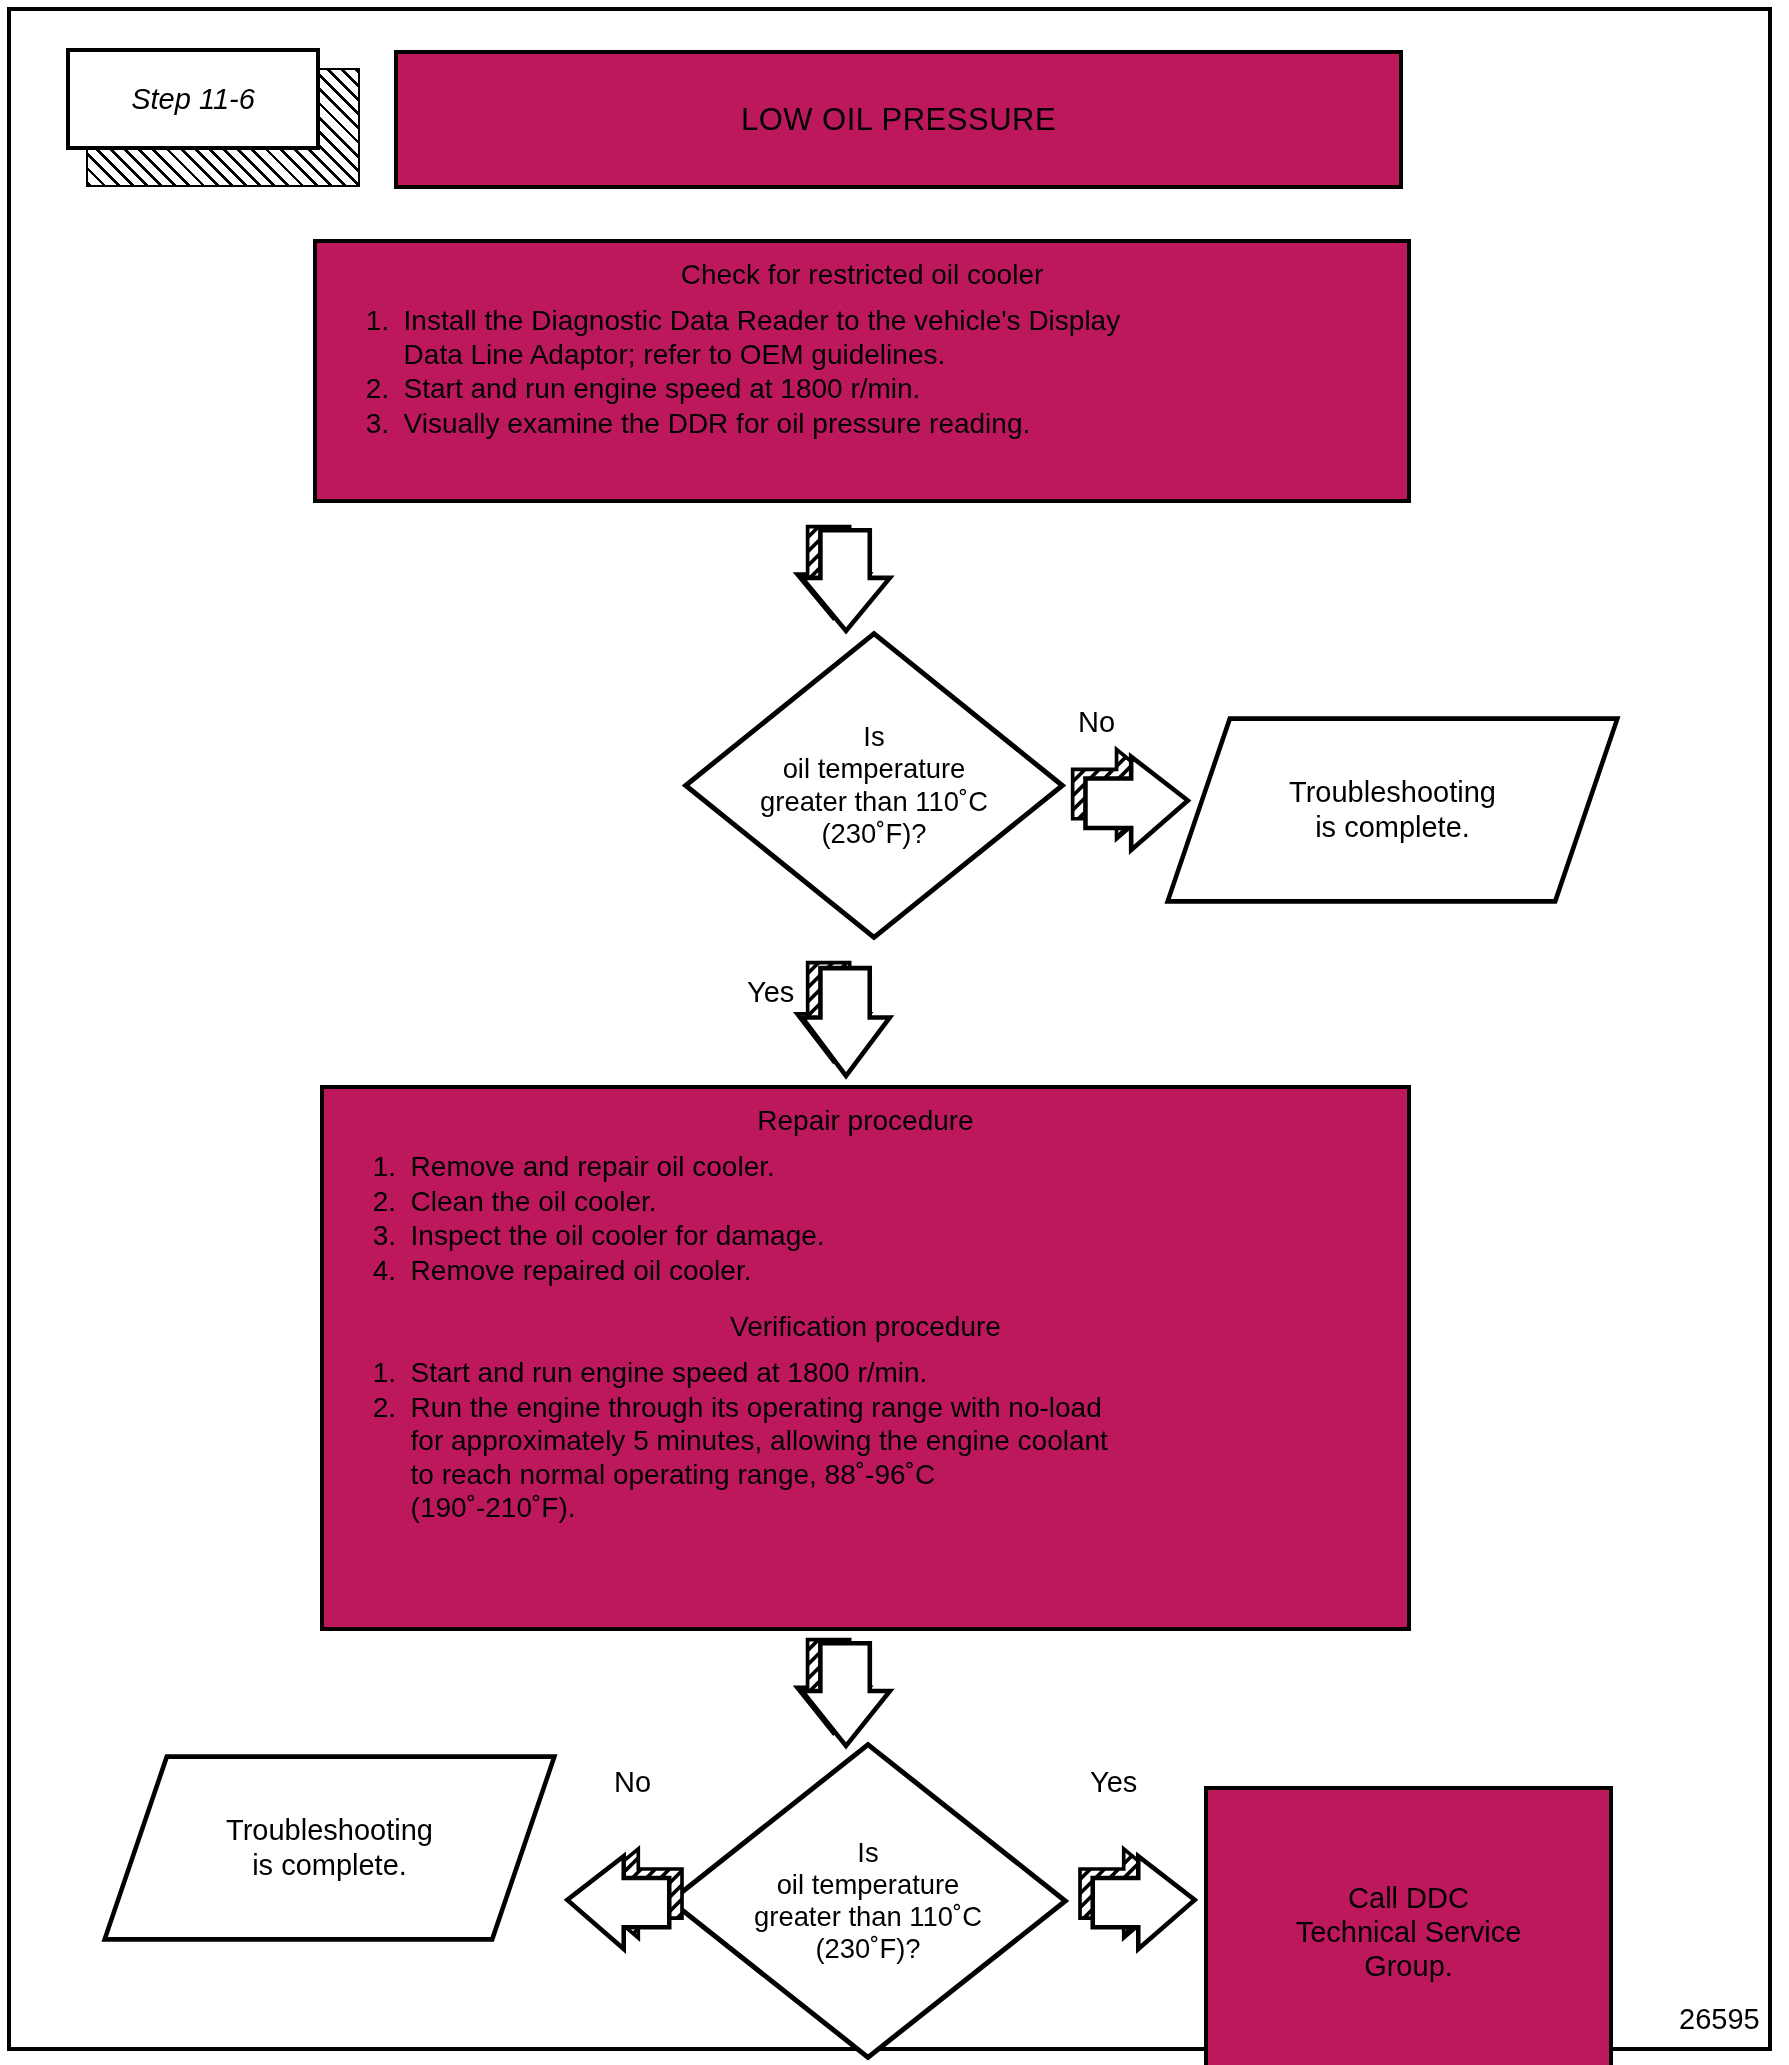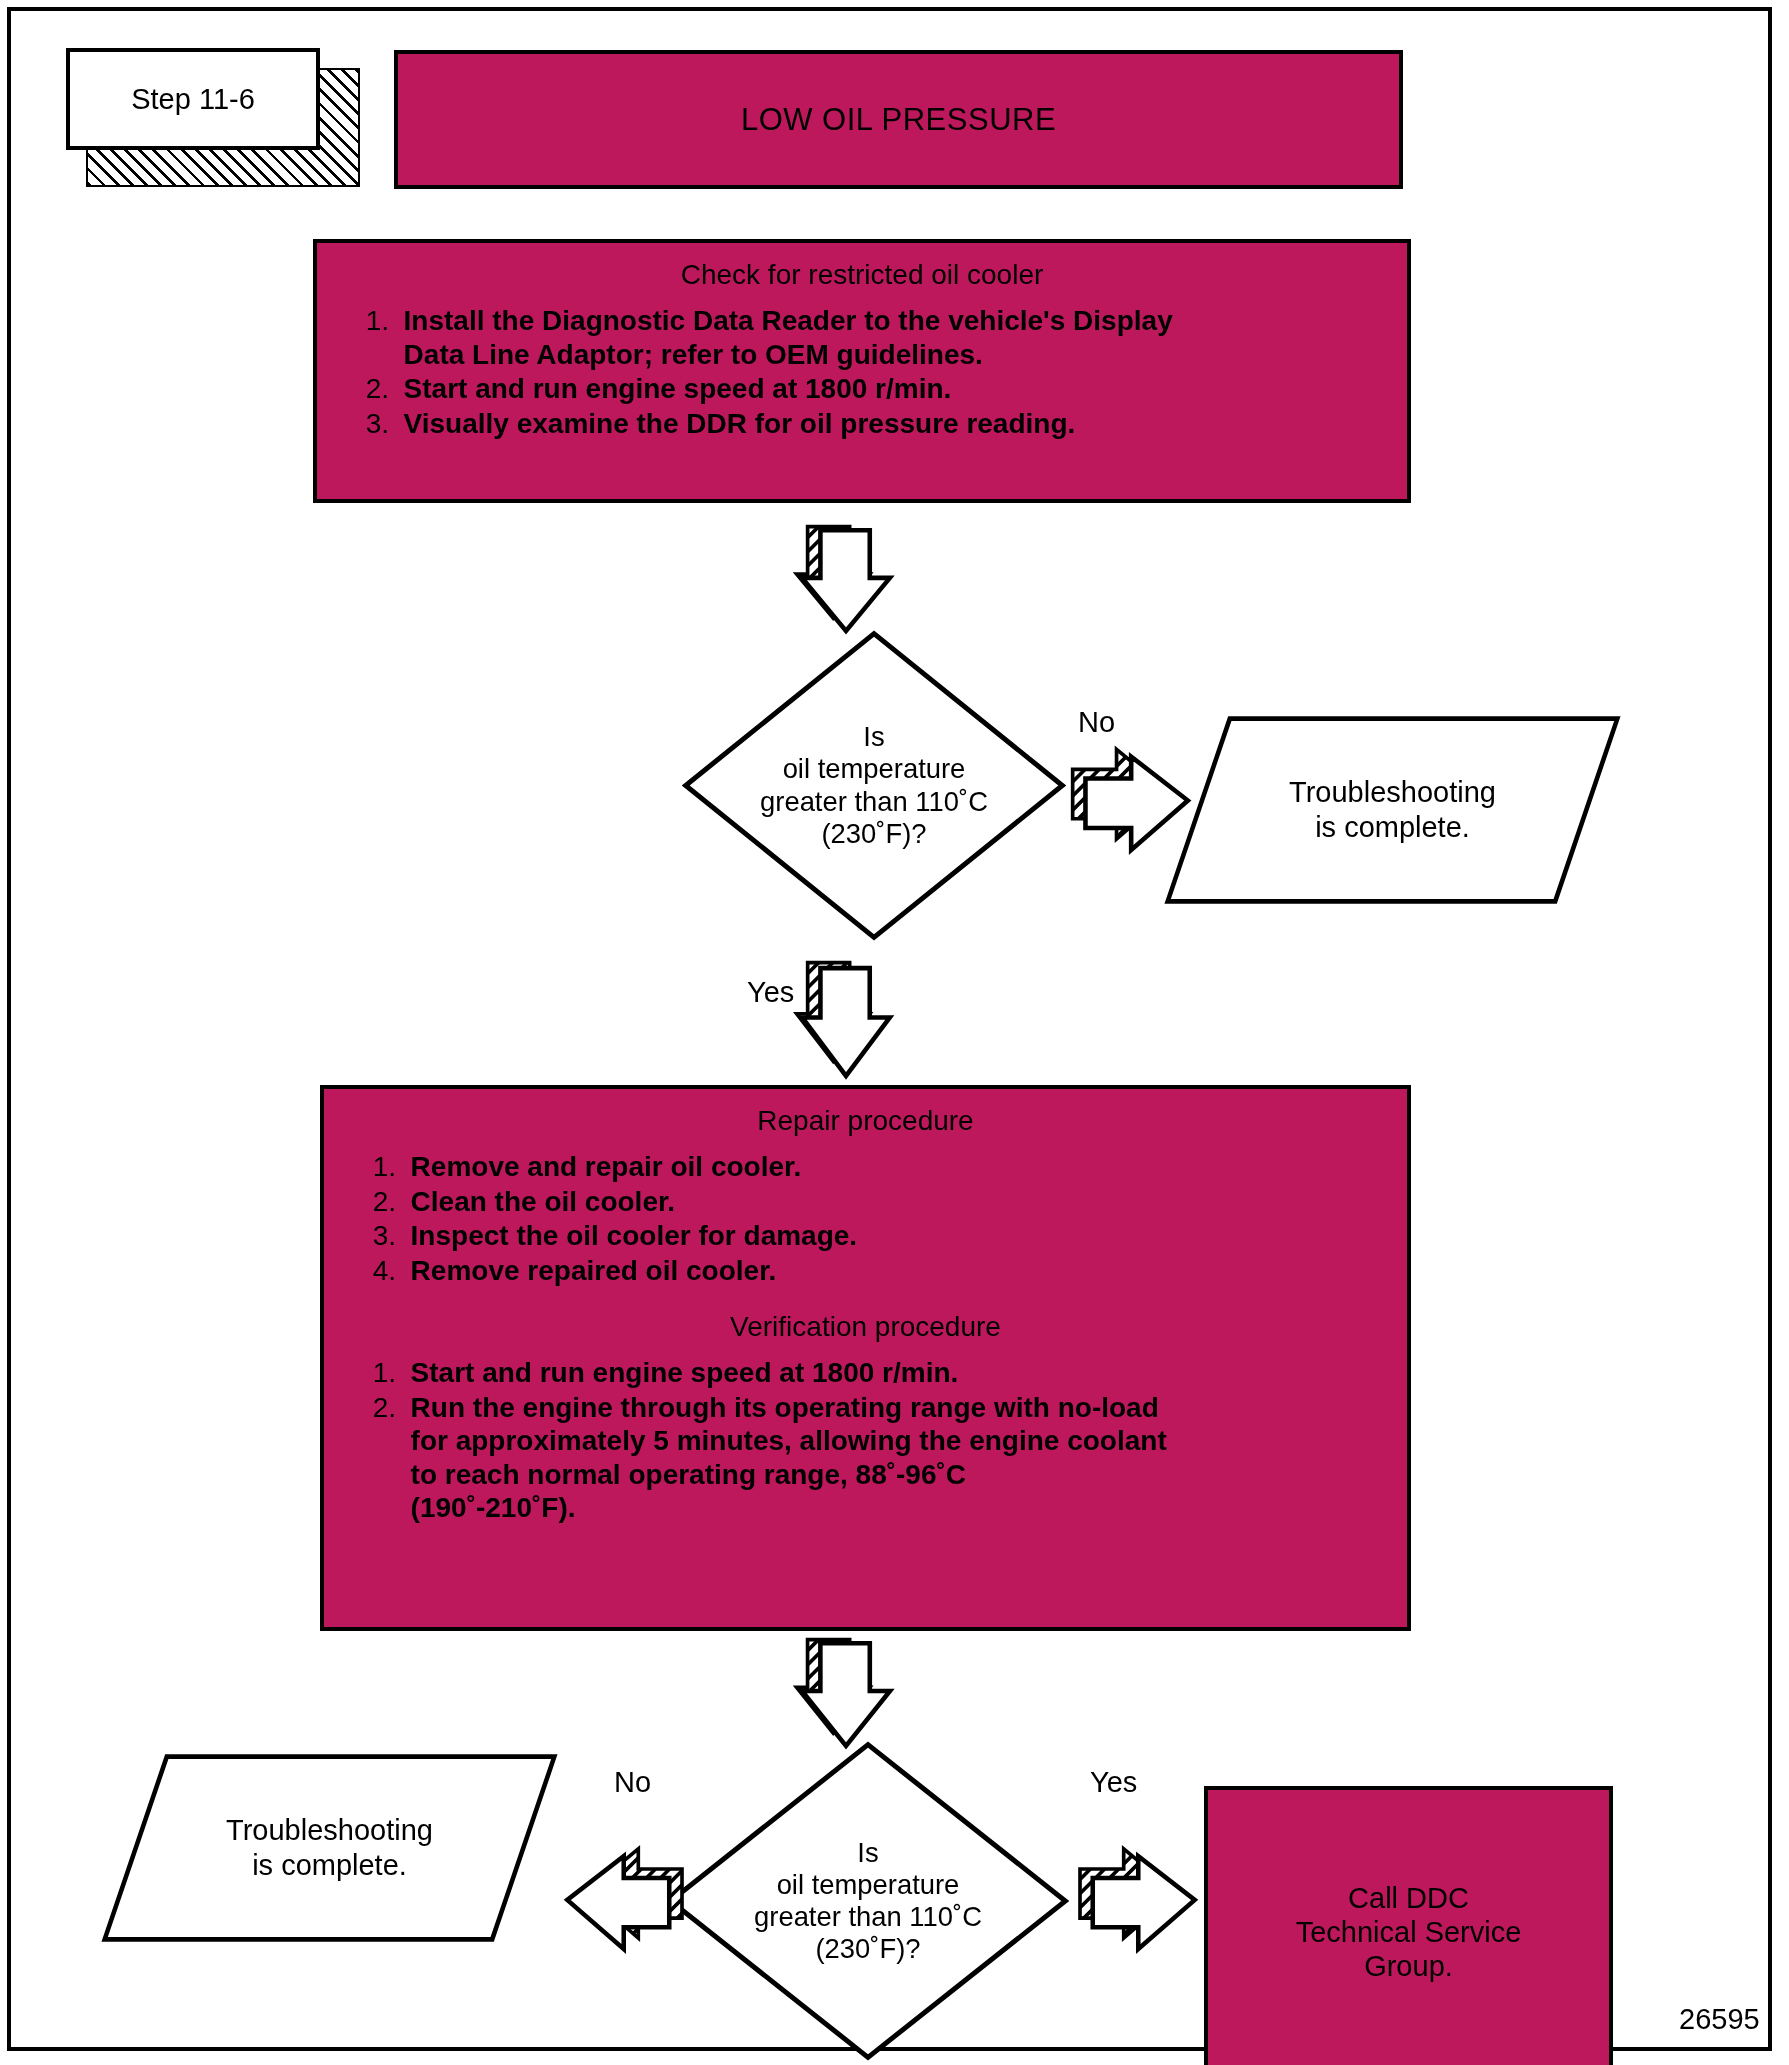--- a/index.html
+++ b/index.html
@@ -41,20 +41,21 @@
        45deg,#000 0px,#000 2.7px,#fff 2.7px,#fff 10px);
     border:2.7px solid #000;
     box-sizing:border-box;
   }
   #step-shadow-r{left:20px;top:20px;width:274px;height:119px;}
   #step-box{
     position:absolute;left:0;top:0;width:254px;height:102px;
     border:4.6px solid #000;box-sizing:border-box;background:#fff;
     display:flex;align-items:center;justify-content:center;
     font-size:29px;
+    font-style:italic;
   }
 
   
   #title-box{
     left:394px;top:50px;width:1009px;height:139px;
     font-size:31px;letter-spacing:0.5px;
   }
 
   
   #proc1-box{
@@ -67,21 +68,21 @@
   }
   .proc-inner{padding:9.1px 24px 0 24px;width:100%;box-sizing:border-box;}
   .proc-title{
     text-align:center;font-size:28px;margin-bottom:12.8px;margin-top:7.3px;
   }
   .olist{margin:0;padding:0;list-style:none;}
   .olist li{
     display:flex;font-size:28px;line-height:1.20;margin-bottom:0.9px;
   }
   .olist li .num{width:48px;flex:0 0 48px;text-align:right;padding-right:14.6px;}
-  .olist li .txt{flex:1;white-space:pre-line;font-weight:bold;}
+  .olist li .txt{flex:1;white-space:pre-line;}
 
   
   .diamond{position:absolute;}
   .diamond .shape{
     position:absolute;left:0;top:0;width:100%;height:100%;
   }
   .diamond .label{
     position:absolute;left:0;top:0;width:100%;height:100%;
     display:flex;align-items:center;justify-content:center;
     font-size:27.4px;text-align:center;line-height:1.17;white-space:pre-line;

